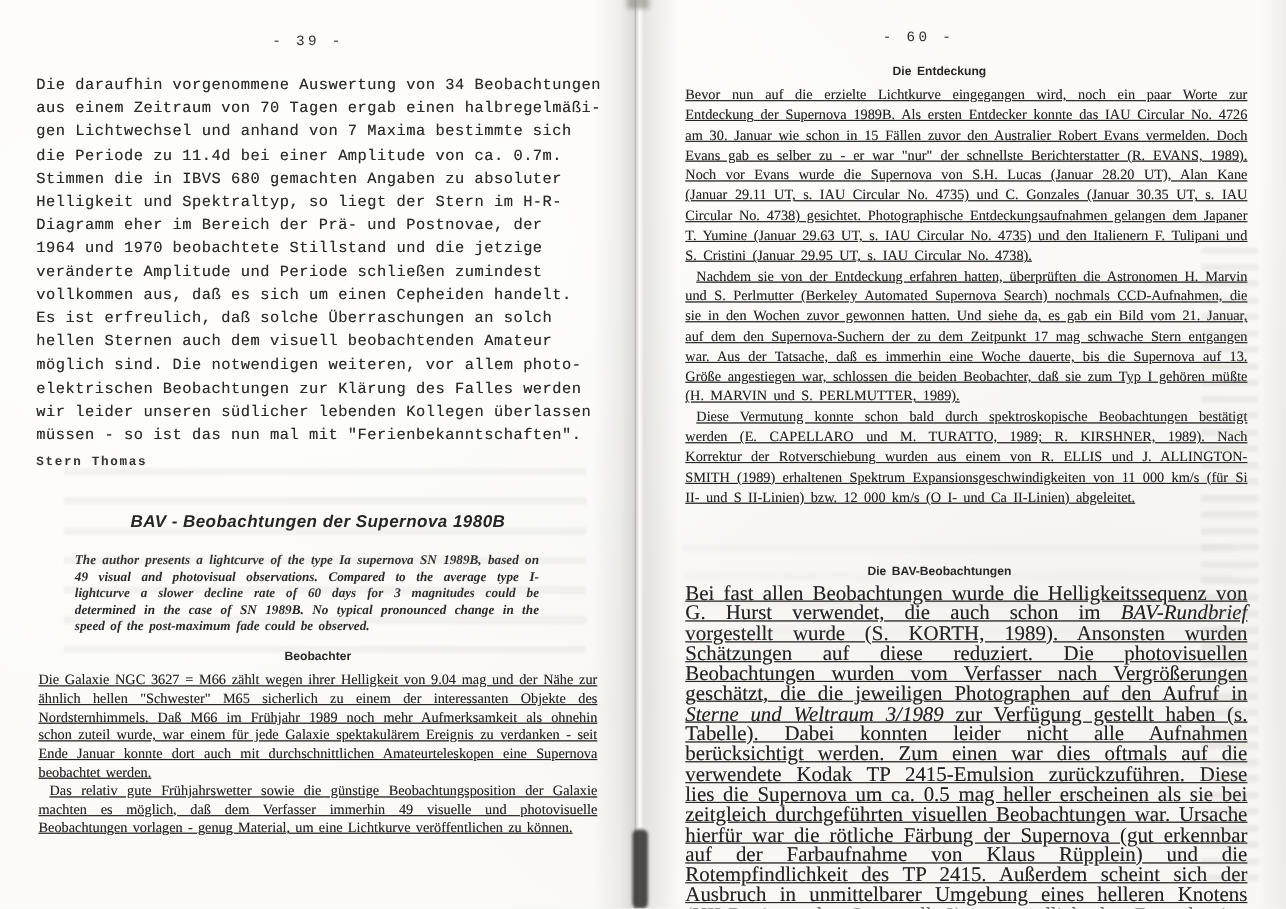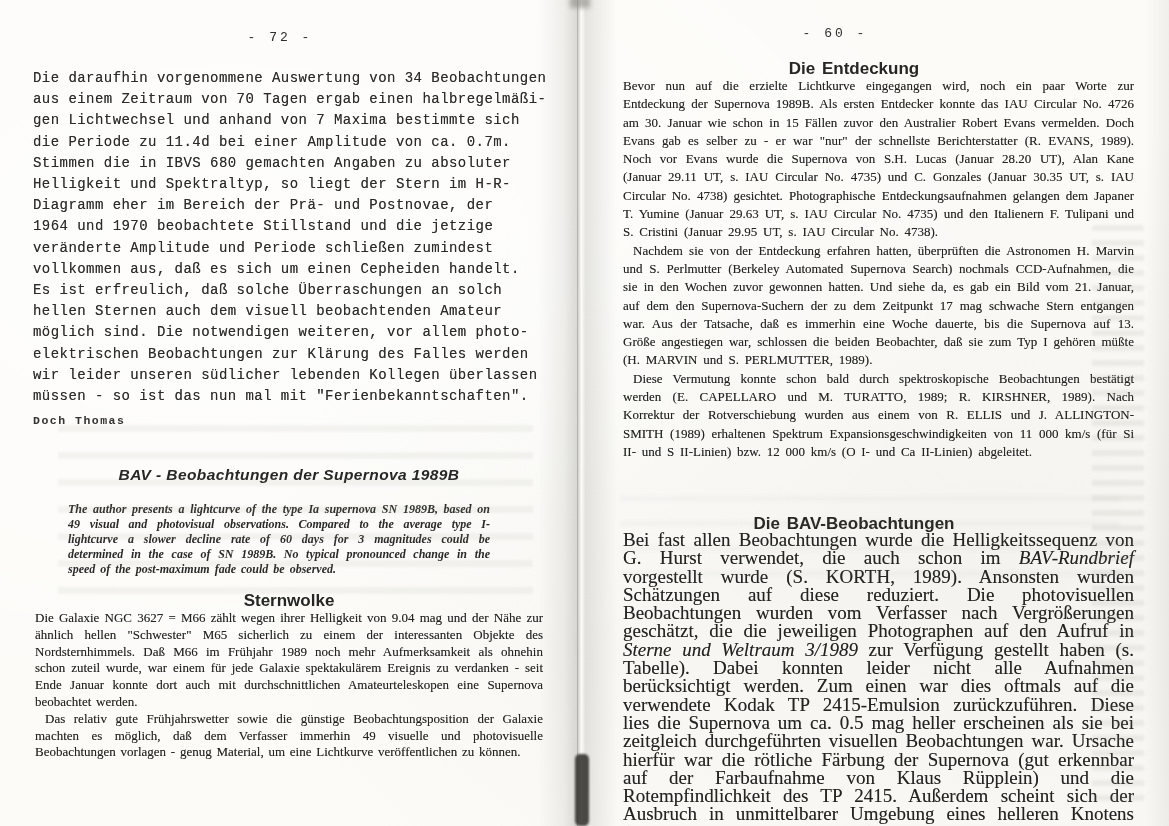--- a/index.html
+++ b/index.html
@@ -103,27 +103,27 @@
     position: absolute; left: 68px; top: 502px; width: 422px;
     font-family: "Liberation Serif", serif;
     font-style: italic; font-weight: bold;
     font-size: 12px; line-height: 15px; text-align: justify;
     word-spacing: 2px; color: #29292б;
     color: #292927;
   }
   .sec-heading {
     position: absolute; text-align: center;
     font-family: "Liberation Sans", sans-serif;
-    font-weight: bold; font-size: 17px; color: #262624;
+    font-weight: bold; font-size: 11px; color: #262624;
     word-spacing: 2px;
   }
   .heading-einleitung { left: 35px; top: 591px; width: 508px; }
   .heading-entdeckung { left: 623px; top: 59px; width: 462px; }
   .heading-bav { left: 623px; top: 514px; width: 462px; }
-  .body-block { position: absolute; }
+  .body-block { position: absolute; text-decoration: underline; }
   .body-block p {
     margin: 0; text-align: justify; color: #232322;
     text-shadow: 0 0 0.3px rgba(35,35,34,0.4);
   }
   .body-left {
     left: 35px; top: 610px; width: 508px;
     font-size: 13px; line-height: 16.8px; word-spacing: 1.5px;
   }
   .body-right-1 {
     left: 623px; top: 77px; width: 511px;
@@ -134,46 +134,46 @@
     font-size: 19px; line-height: 18.3px; word-spacing: 2.5px;
   }
   .indent { text-indent: 10px; }
 </style>
 </head>
 <body>
 
 <div class="scan">
 
   <div>
-    <div class="pagenum pagenum-left mono">- 72 -</div>
+    <div class="pagenum pagenum-left mono">- 39 -</div>
 
     <div class="typewriter">Die daraufhin vorgenommene Auswertung von 34 Beobachtungen
 aus einem Zeitraum von 70 Tagen ergab einen halbregelmäßi-
 gen Lichtwechsel und anhand von 7 Maxima bestimmte sich
 die Periode zu 11.4d bei einer Amplitude von ca. 0.7m.
 Stimmen die in IBVS 680 gemachten Angaben zu absoluter
 Helligkeit und Spektraltyp, so liegt der Stern im H-R-
 Diagramm eher im Bereich der Prä- und Postnovae, der
 1964 und 1970 beobachtete Stillstand und die jetzige
 veränderte Amplitude und Periode schließen zumindest
 vollkommen aus, daß es sich um einen Cepheiden handelt.
 Es ist erfreulich, daß solche Überraschungen an solch
 hellen Sternen auch dem visuell beobachtenden Amateur
 möglich sind. Die notwendigen weiteren, vor allem photo-
 elektrischen Beobachtungen zur Klärung des Falles werden
 wir leider unseren südlicher lebenden Kollegen überlassen
 müssen - so ist das nun mal mit "Ferienbekanntschaften".</div>
 
-    <div class="signature mono">Doch Thomas</div>
-
-    <div class="article-title">BAV - Beobachtungen der Supernova 1989B</div>
+    <div class="signature mono">Stern Thomas</div>
+
+    <div class="article-title">BAV - Beobachtungen der Supernova 1980B</div>
 
     <div class="abstract">The author presents a lightcurve of the type Ia supernova SN 1989B, based on 49 visual and photovisual observations. Compared to the average type I-lightcurve a slower decline rate of 60 days for 3 magnitudes could be determined in the case of SN 1989B. No typical pronounced change in the speed of the post-maximum fade could be observed.</div>
 
-    <div class="sec-heading heading-einleitung">Sternwolke</div>
+    <div class="sec-heading heading-einleitung">Beobachter</div>
 
     <div class="body-block body-left">
       <p>Die Galaxie NGC 3627 = M66 zählt wegen ihrer Helligkeit von 9.04 mag und der Nähe zur ähnlich hellen "Schwester" M65 sicherlich zu einem der interessanten Objekte des Nordsternhimmels. Daß M66 im Frühjahr 1989 noch mehr Aufmerksamkeit als ohnehin schon zuteil wurde, war einem für jede Galaxie spektakulärem Ereignis zu verdanken - seit Ende Januar konnte dort auch mit durchschnittlichen Amateurteleskopen eine Supernova beobachtet werden.</p>
       <p class="indent">Das relativ gute Frühjahrswetter sowie die günstige Beobachtungsposition der Galaxie machten es möglich, daß dem Verfasser immerhin 49 visuelle und photovisuelle Beobachtungen vorlagen - genug Material, um eine Lichtkurve veröffentlichen zu können.</p>
     </div>
   </div>
 
   <div>
     <div class="pagenum pagenum-right mono">- 60 -</div>
 

